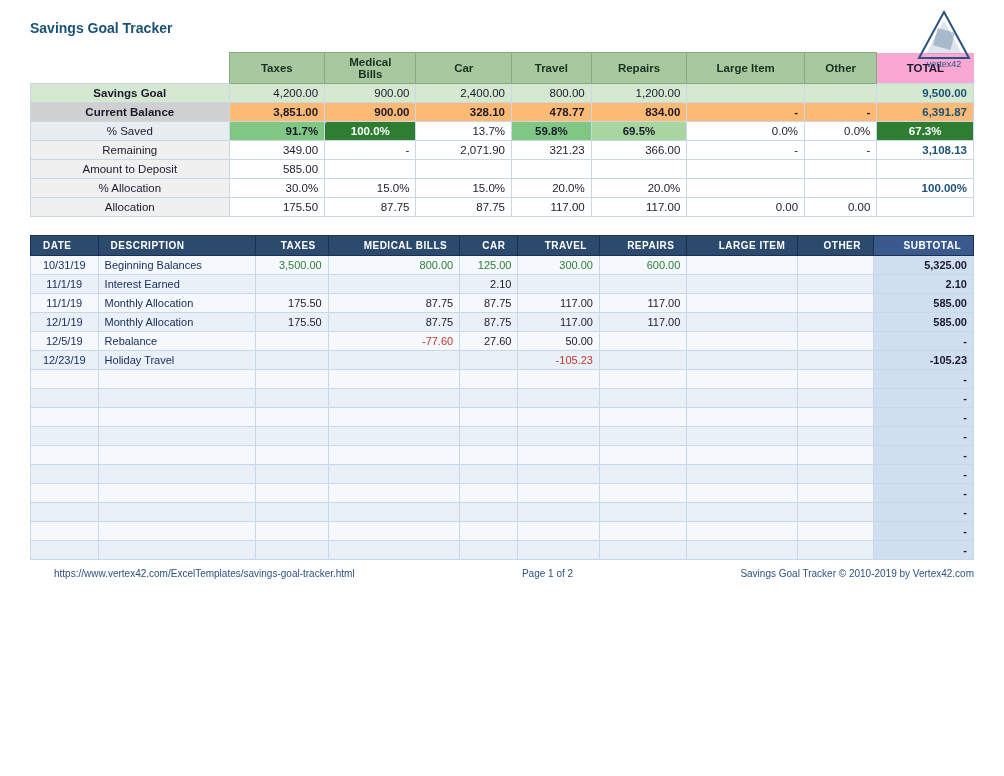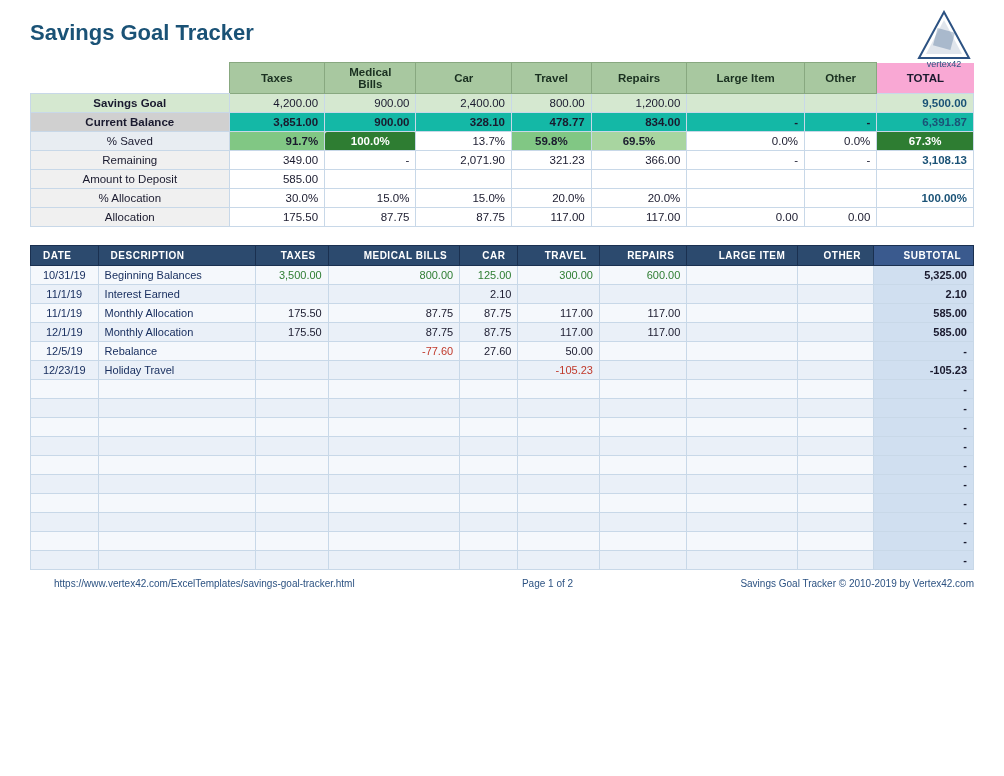--- a/index.html
+++ b/index.html
@@ -7,21 +7,21 @@
       font-family: Arial, sans-serif;
       font-size: 12px;
       background: #fff;
       color: #1a1a2e;
       width: 1004px;
       min-height: 776px;
       padding: 20px 30px;
     }
 
     .page-title {
-      font-size: 22px;
+      font-size: 14px;
       font-weight: bold;
       color: #1a5276;
       margin-bottom: 16px;
     }
 
     .logo {
       position: absolute;
       top: 20px;
       right: 30px;
       width: 60px;
@@ -79,21 +79,21 @@
       font-weight: bold;
     }
 
     .savings-goal-row .total-val {
       background: #d5e8d0;
       font-weight: bold;
       color: #1a5276;
     }
 
     .current-balance-row td {
-      background: #14b8a6;
+      background: #fdba74;
       font-weight: bold;
     }
 
     .current-balance-row .col-label {
       background: #d0d0d0;
       font-weight: bold;
     }
 
     .percent-saved-row td {
       background: #fff;

